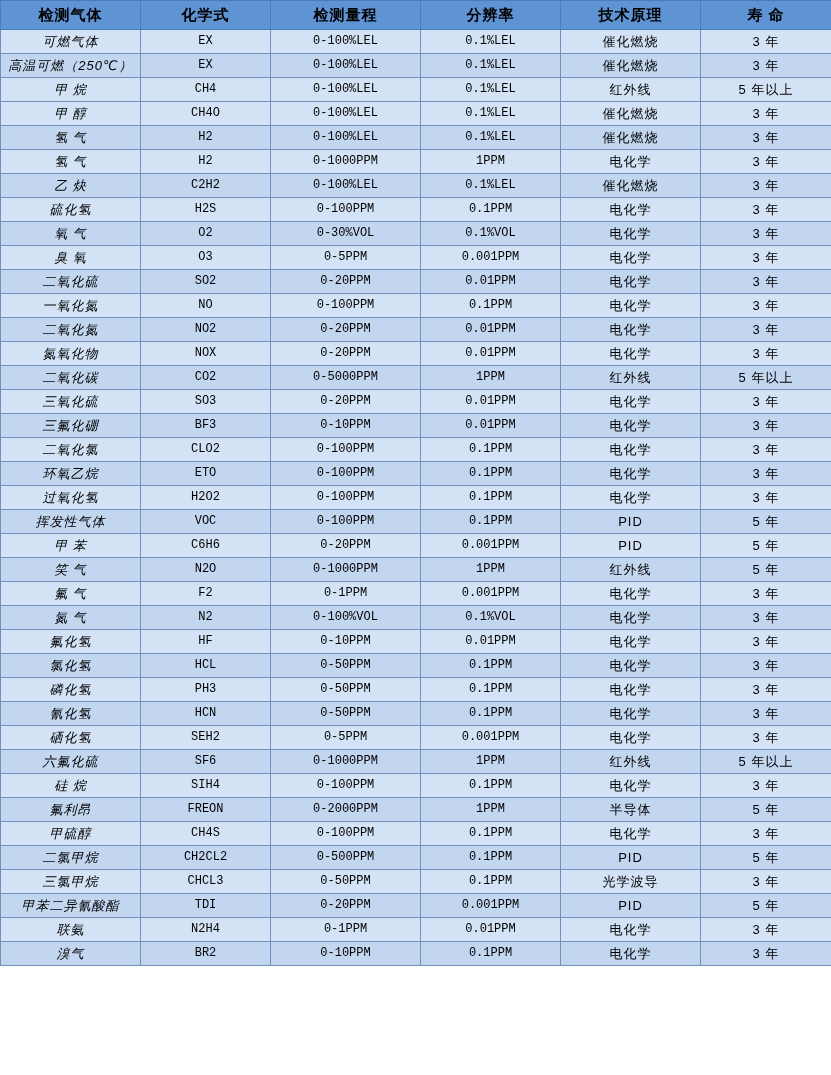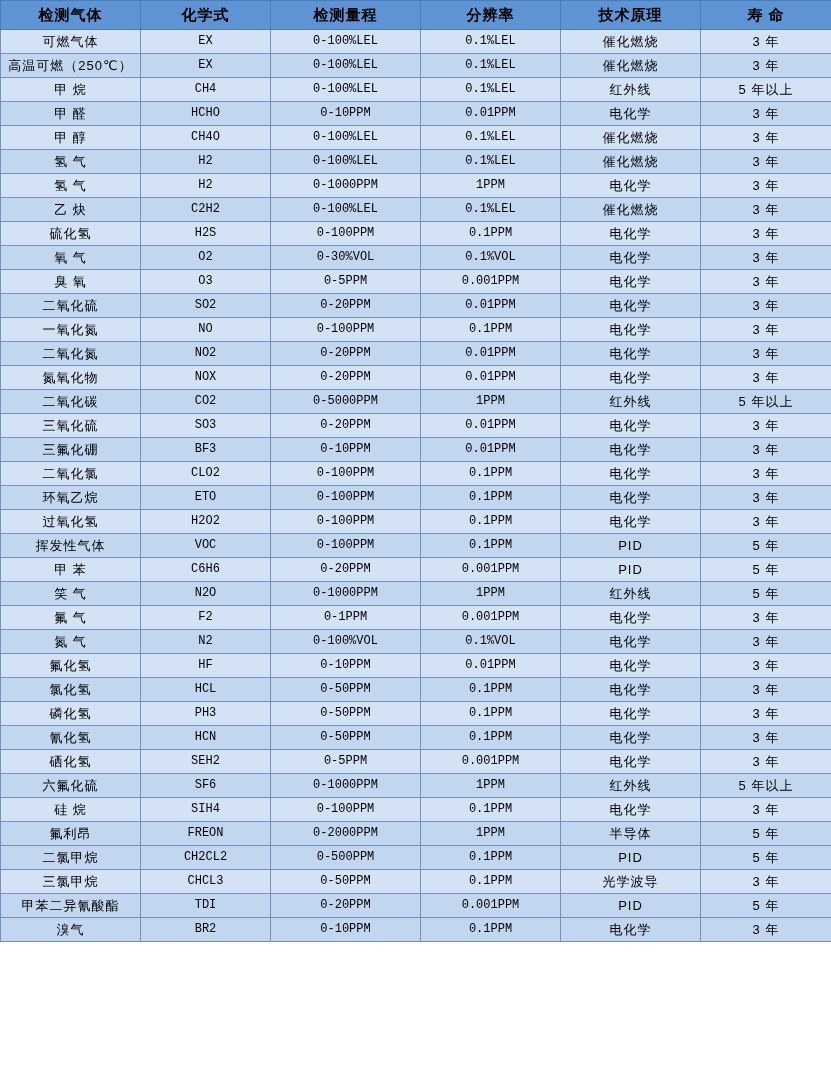--- a/index.html
+++ b/index.html
@@ -47,20 +47,21 @@
     text-align: center;
   }
   #gas-table tbody tr.odd td {
     background: #d3e2f5;
   }
   #gas-table tbody tr.even td {
     background: #c2d6f0;
   }
   #gas-table td.name {
     letter-spacing: 1px;
+    font-style: italic;
   }
   #gas-table td.formula,
   #gas-table td.range,
   #gas-table td.res {
     font-family: "Liberation Mono", "DejaVu Sans Mono", monospace;
     font-size: 12px;
   }
   #gas-table td.life,
   #gas-table td.tech {
     letter-spacing: 1px;
@@ -106,28 +107,20 @@
         <td class="life">3 年</td>
       </tr>
       <tr class="odd">
         <td class="name">甲 烷</td>
         <td class="formula">CH4</td>
         <td class="range">0-100%LEL</td>
         <td class="res">0.1%LEL</td>
         <td class="tech">红外线</td>
         <td class="life">5 年以上</td>
       </tr>
-      <tr class="even">
-        <td class="name">甲 醛</td>
-        <td class="formula">HCHO</td>
-        <td class="range">0-10PPM</td>
-        <td class="res">0.01PPM</td>
-        <td class="tech">电化学</td>
-        <td class="life">3 年</td>
-      </tr>
       <tr class="odd">
         <td class="name">甲 醇</td>
         <td class="formula">CH4O</td>
         <td class="range">0-100%LEL</td>
         <td class="res">0.1%LEL</td>
         <td class="tech">催化燃烧</td>
         <td class="life">3 年</td>
       </tr>
       <tr class="even">
         <td class="name">氢 气</td>
@@ -354,20 +347,28 @@
         <td class="life">3 年</td>
       </tr>
       <tr class="even">
         <td class="name">氟利昂</td>
         <td class="formula">FREON</td>
         <td class="range">0-2000PPM</td>
         <td class="res">1PPM</td>
         <td class="tech">半导体</td>
         <td class="life">5 年</td>
       </tr>
+      <tr class="odd">
+        <td class="name">甲硫醇</td>
+        <td class="formula">CH4S</td>
+        <td class="range">0-100PPM</td>
+        <td class="res">0.1PPM</td>
+        <td class="tech">电化学</td>
+        <td class="life">3 年</td>
+      </tr>
       <tr class="even">
         <td class="name">二氯甲烷</td>
         <td class="formula">CH2CL2</td>
         <td class="range">0-500PPM</td>
         <td class="res">0.1PPM</td>
         <td class="tech">PID</td>
         <td class="life">5 年</td>
       </tr>
       <tr class="odd">
         <td class="name">三氯甲烷</td>
@@ -377,20 +378,28 @@
         <td class="tech">光学波导</td>
         <td class="life">3 年</td>
       </tr>
       <tr class="even">
         <td class="name">甲苯二异氰酸酯</td>
         <td class="formula">TDI</td>
         <td class="range">0-20PPM</td>
         <td class="res">0.001PPM</td>
         <td class="tech">PID</td>
         <td class="life">5 年</td>
+      </tr>
+      <tr class="odd">
+        <td class="name">联氨</td>
+        <td class="formula">N2H4</td>
+        <td class="range">0-1PPM</td>
+        <td class="res">0.01PPM</td>
+        <td class="tech">电化学</td>
+        <td class="life">3 年</td>
       </tr>
       <tr class="even">
         <td class="name">溴气</td>
         <td class="formula">BR2</td>
         <td class="range">0-10PPM</td>
         <td class="res">0.1PPM</td>
         <td class="tech">电化学</td>
         <td class="life">3 年</td>
       </tr>
     </tbody>

